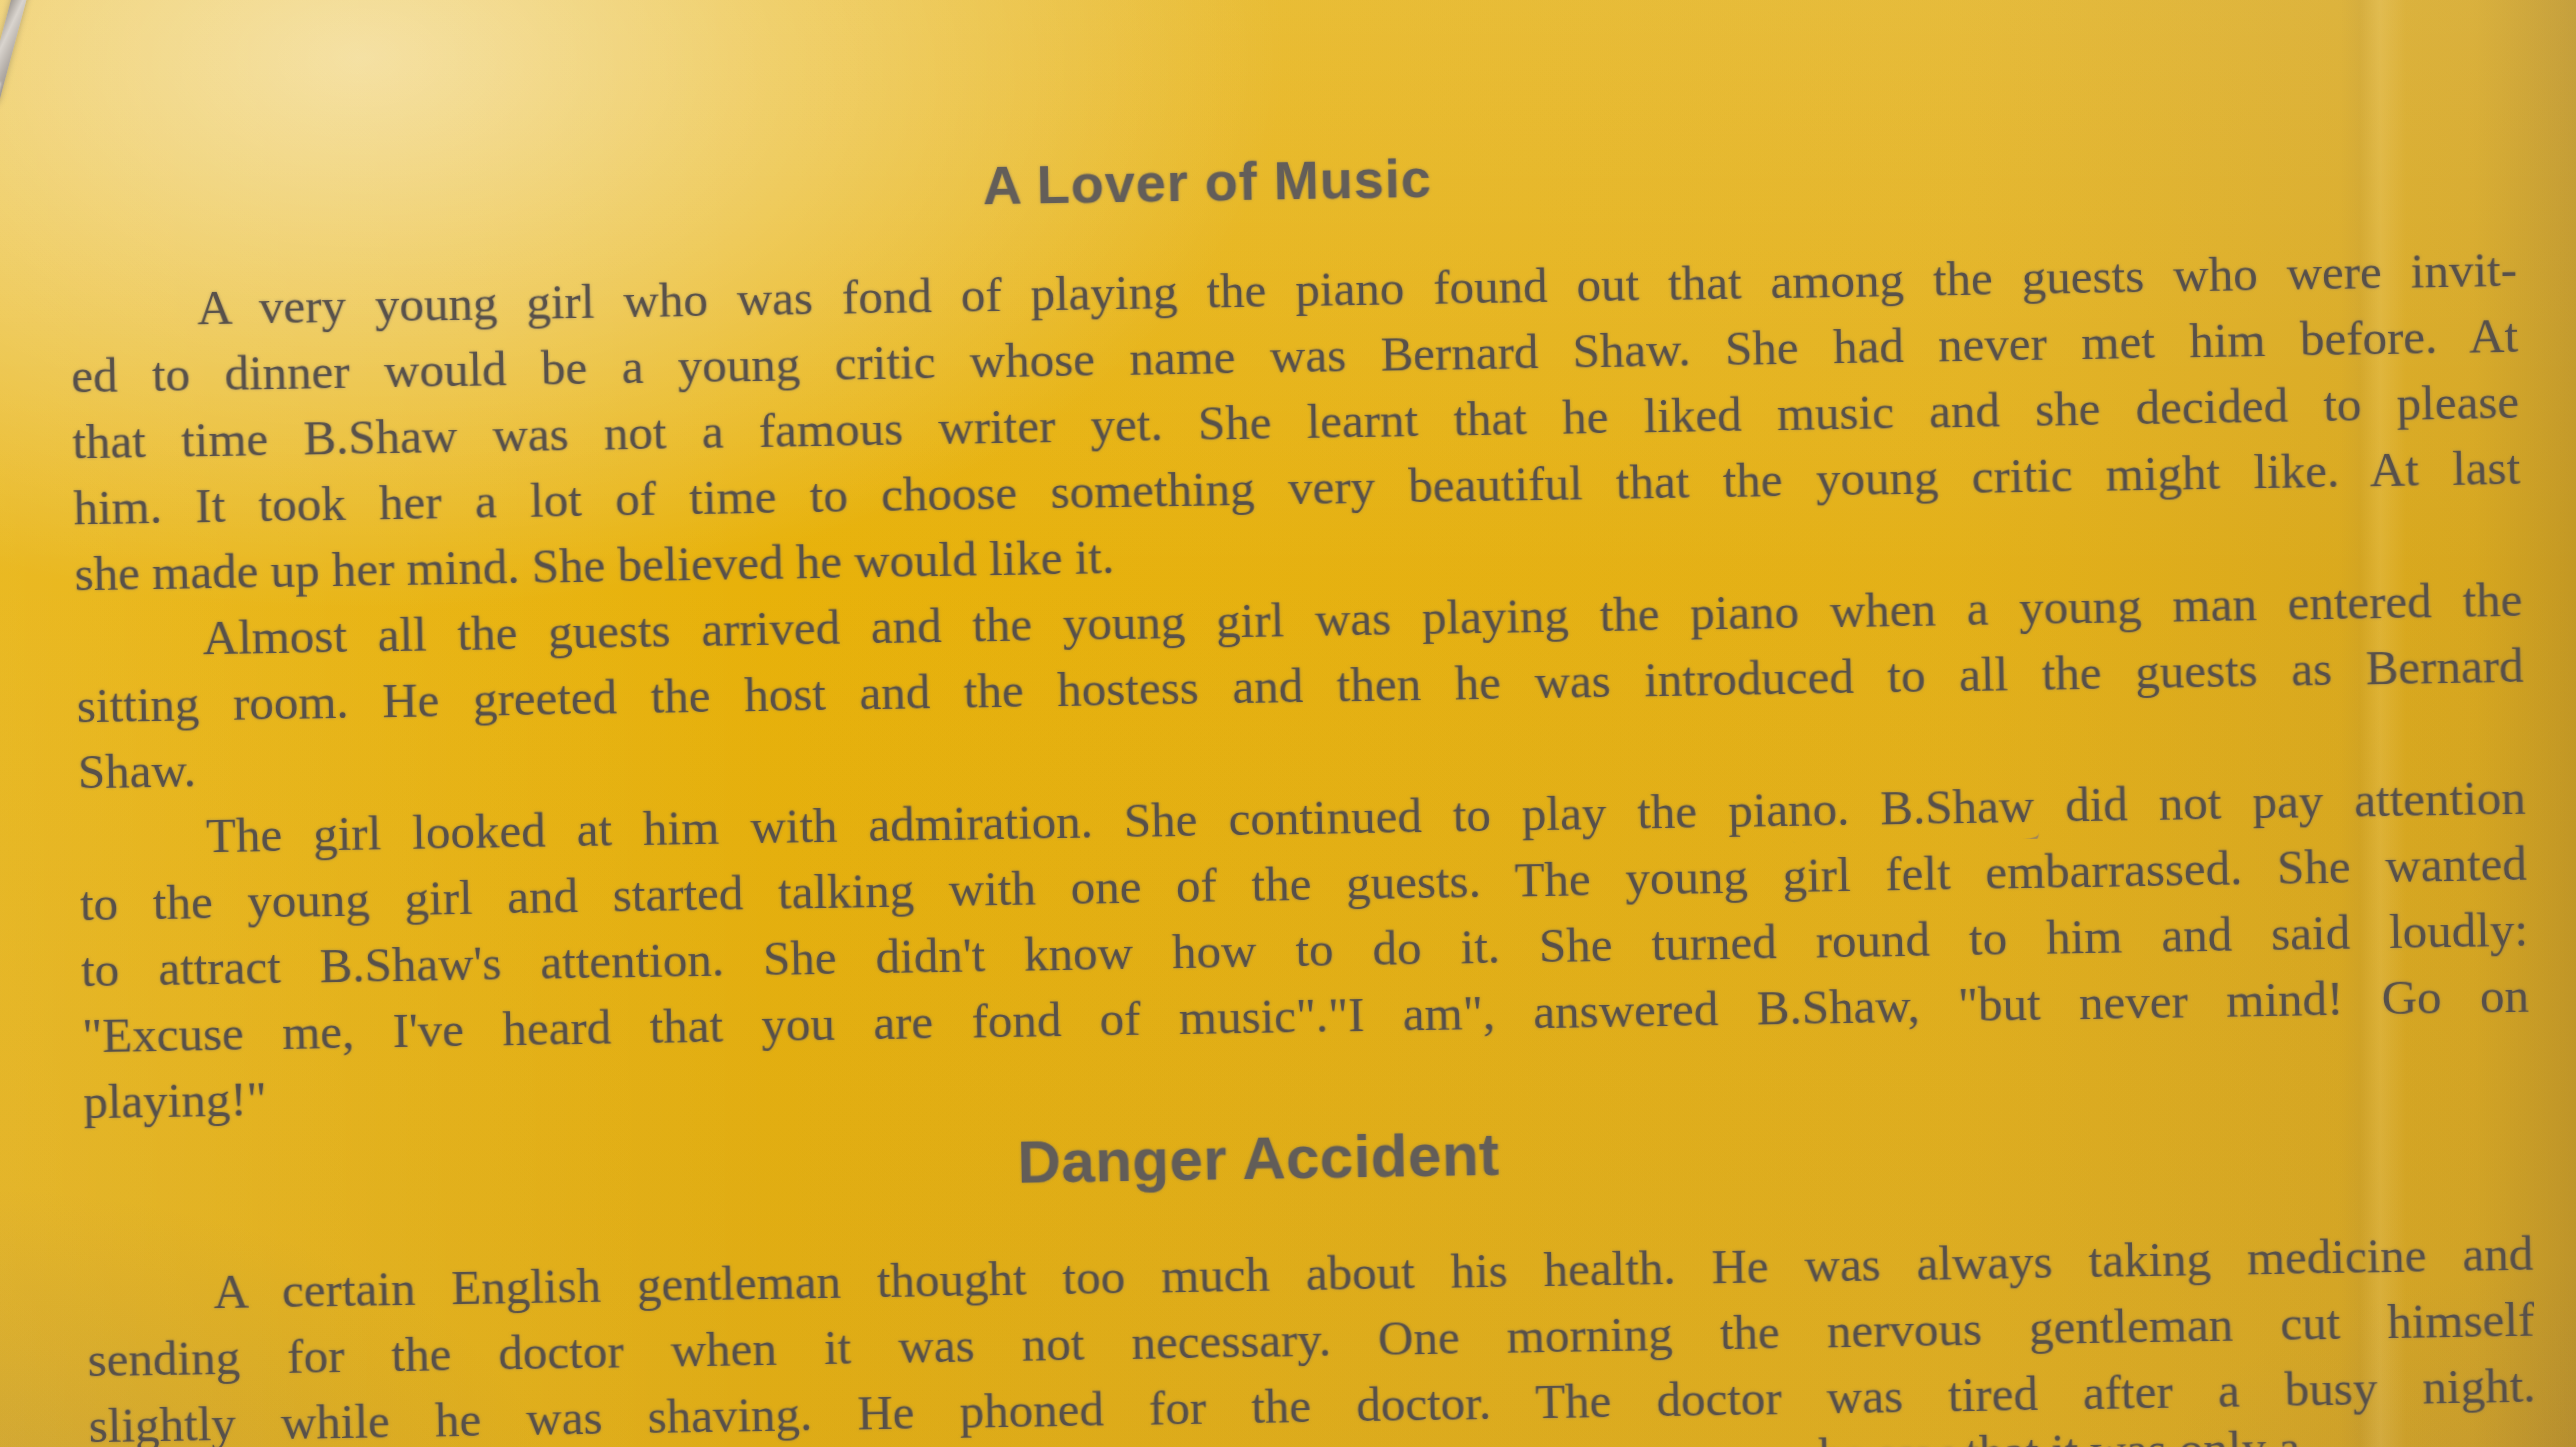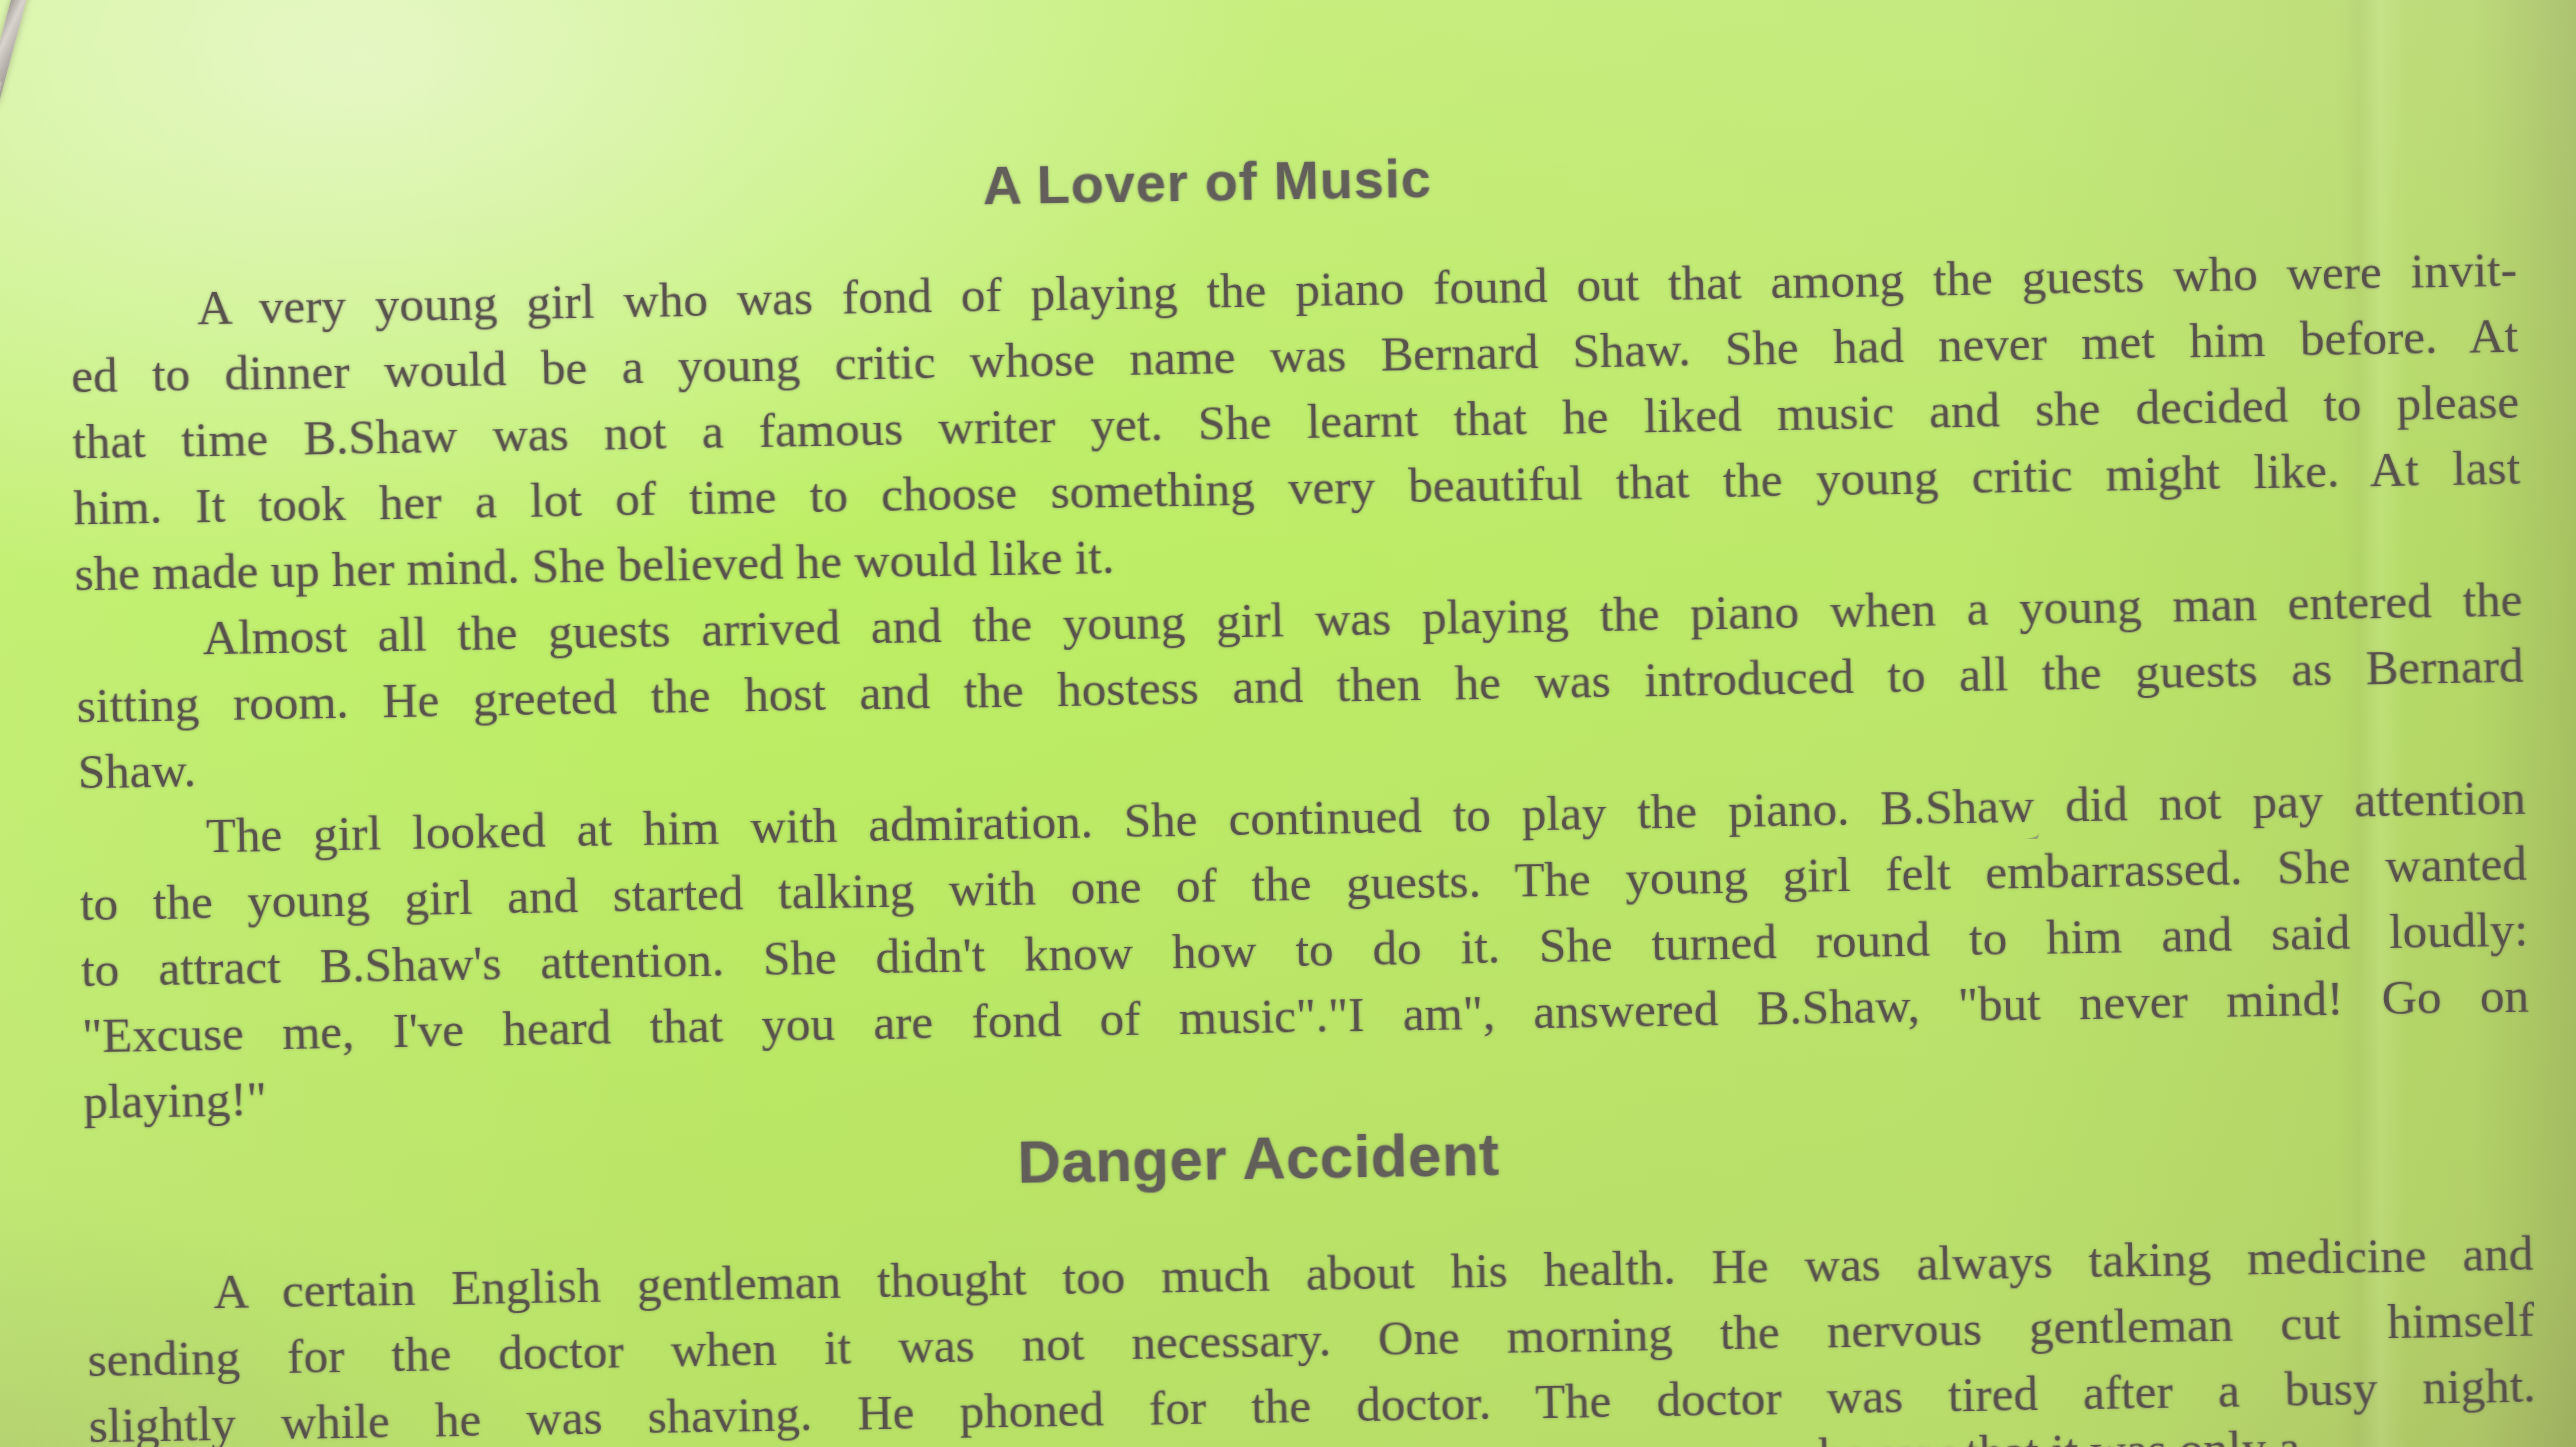--- a/index.html
+++ b/index.html
@@ -1,18 +1,18 @@
 <!DOCTYPE html>
 <html><head>
 <meta charset="utf-8">
 <style>
   html,body{margin:0;padding:0;background:#111;}
   .page{
     position:relative;width:2576px;height:1447px;overflow:hidden;
-    background:#bef264;
+    background:#eab308;
     font-family:"Liberation Serif","DejaVu Serif",serif;
   }
   
   .paper-shading{
     position:absolute;inset:0;pointer-events:none;
     background:
       linear-gradient(90deg, rgba(120,100,90,.02) 90.8%, rgba(110,95,88,.08) 91.6%, rgba(255,255,255,.10) 92.4%, rgba(120,100,90,.02) 93.4%),
       radial-gradient(ellipse 1491px 894px at 14% 4%, rgba(255,255,255,.55), rgba(255,255,255,0) 62%),
       linear-gradient(90deg, rgba(255,255,255,.10) 0%, rgba(255,255,255,0) 30%, rgba(190,170,158,.10) 76%, rgba(150,126,115,.20) 96%, rgba(118,98,90,.32) 100%),
       linear-gradient(180deg, rgba(255,255,255,.16) 0%, rgba(255,255,255,0) 40%, rgba(152,126,112,.12) 100%),

